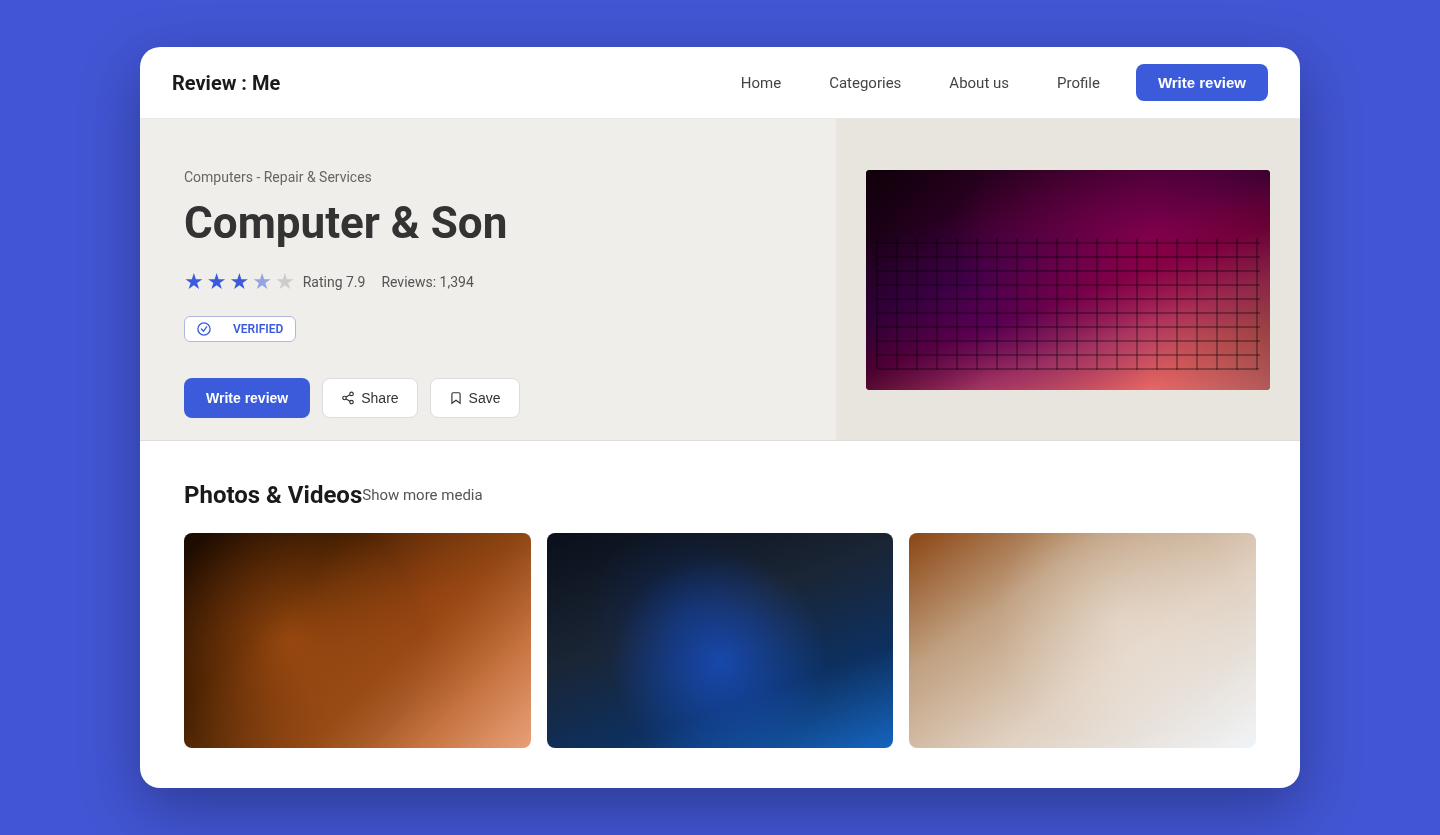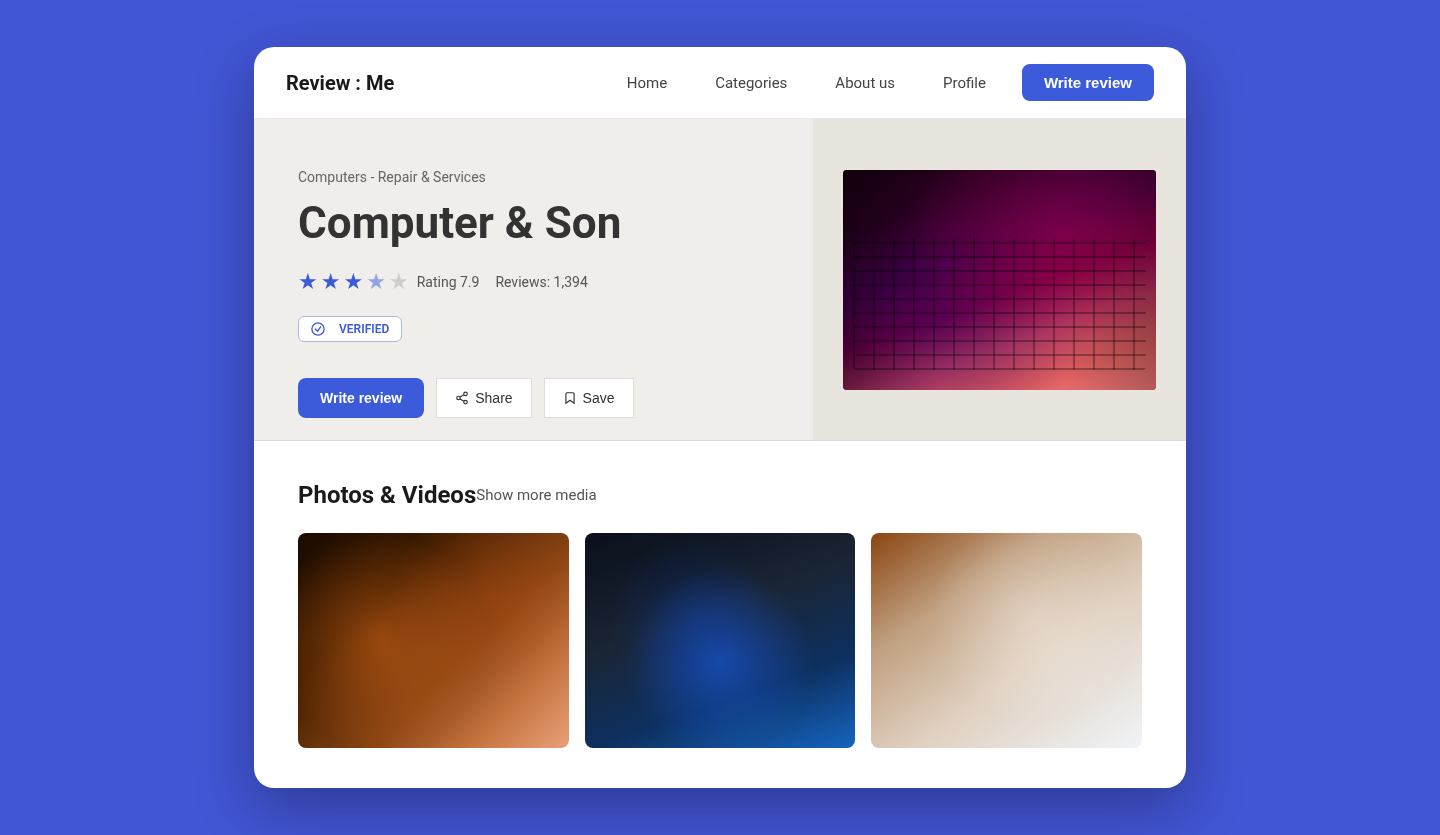--- a/index.html
+++ b/index.html
@@ -7,21 +7,21 @@
     body {
       background: #4255d4;
       min-height: 835px;
       display: flex;
       align-items: center;
       justify-content: center;
       font-family: -apple-system, BlinkMacSystemFont, 'Segoe UI', Roboto, sans-serif;
     }
 
     .browser-window {
-      width: 932px;
+      width: 1160px;
       background: #0c4a6e;
       border-radius: 20px;
       overflow: hidden;
       box-shadow: 0 20px 60px rgba(0,0,0,0.3);
     }
 
     
     .navbar {
       display: flex;
       align-items: center;
@@ -125,21 +125,21 @@
 
     .reviews-text {
       font-size: 14px;
       color: #555;
       margin-left: 8px;
     }
 
     .verified-badge {
       display: inline-flex;
       align-items: center;
-      gap: 14px;
+      gap: 22px;
       border: 1px solid #b0b8e0;
       border-radius: 6px;
       padding: 5px 12px;
       font-size: 12px;
       font-weight: 600;
       color: #3b5bdb;
       background: #fff;
       margin-bottom: 36px;
     }
 
@@ -162,21 +162,21 @@
       padding: 12px 22px;
       font-size: 14px;
       font-weight: 600;
       cursor: pointer;
     }
 
     .btn-share, .btn-save {
       background: #fff;
       color: #333;
       border: 1.5px solid #ddd;
-      border-radius: 0;
+      border-radius: 8px;
       padding: 10px 18px;
       font-size: 14px;
       font-weight: 500;
       cursor: pointer;
       display: flex;
       align-items: center;
       gap: 6px;
     }
 
     .hero-image-wrapper {

